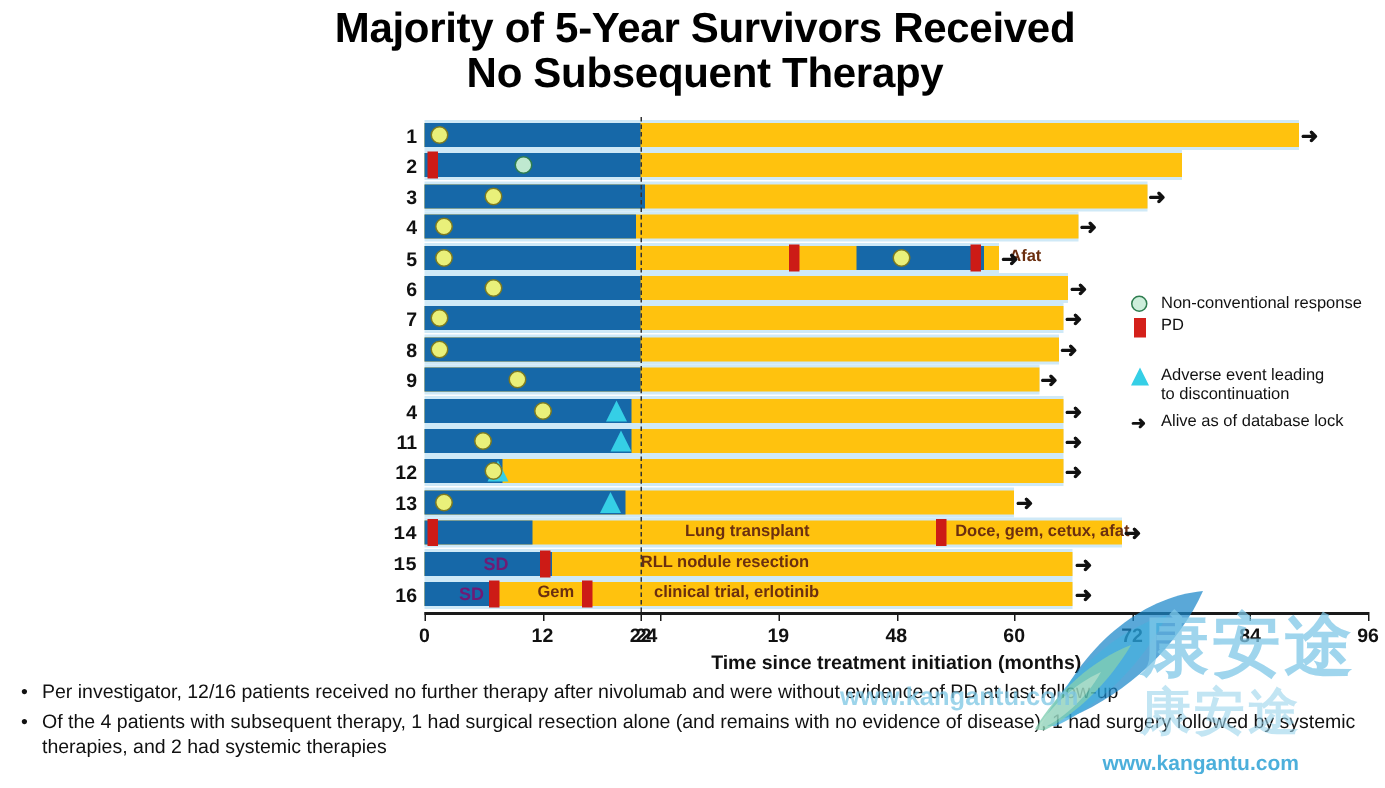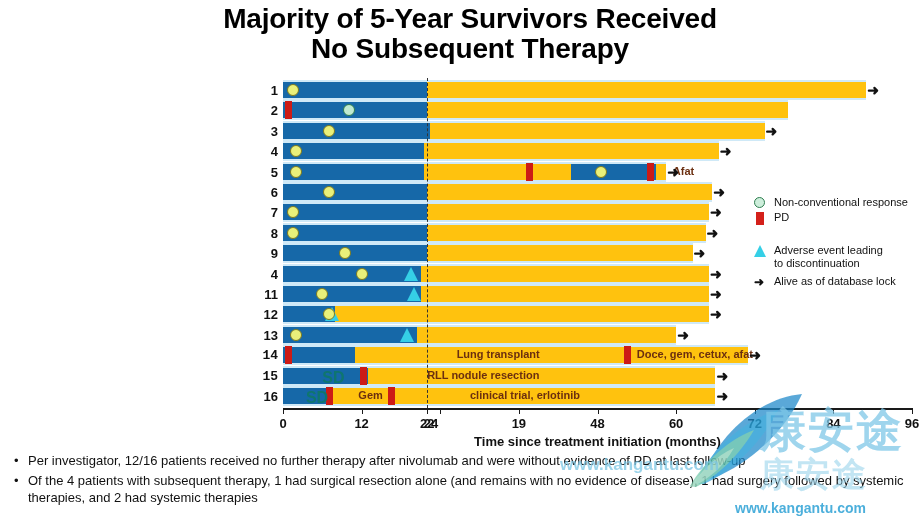--- a/index.html
+++ b/index.html
@@ -47,21 +47,21 @@
     border-left:7px solid transparent;border-right:7px solid transparent;
     border-bottom:14px solid #35cfe6;
   }
   .arrow{
     position:absolute;top:4px;font-size:14px;line-height:12px;color:#111;font-weight:bold;
   }
   .seglabel{
     position:absolute;top:3px;font-size:11px;font-weight:bold;color:#6b2f10;
     white-space:nowrap;
   }
-  .seglabel.white{color:#0f766e;font-size:16px;}
+  .seglabel.white{color:#701a75;font-size:12px;}
 
   
   .refline{
     position:absolute;top:0;width:0;border-left:1px dashed #333;height:330px;
   }
 
   
   .axis{position:absolute;left:31px;top:330px;width:629px;height:2px;background:#1a1a1a;}
   .tick{position:absolute;top:330px;width:1px;height:6px;background:#1a1a1a;}
   .ticklabel{
@@ -236,21 +236,21 @@
           <div class="arrow" style="left: 433.438px;">➜</div>
         </div>
         <div class="bandrow" style="top: 308px; left: 0px; width: 629px;">
           <div class="band-bg" style="width: 432.438px;"></div>
           <div class="seg yellow" style="left: 0px; width: 432.438px;"></div>
           <div class="seg blue" style="left: 0px; width: 49.1406px;"></div>
           <div class="seg pd" style="left: 42.8646px;"></div>
           <div class="seg pd" style="left: 105.109px;"></div>
           <div class="seglabel white" style="left: 22.9323px;">SD</div>
           <div class="seglabel" style="left: 75.349px;">Gem</div>
-          <div class="seglabel" style="left: 187px;">clinical trial, erlotinib</div>
+          <div class="seglabel" style="left: 153px;">clinical trial, erlotinib</div>
           <div class="arrow" style="left: 433.438px;">➜</div>
         </div>
         <div class="refline" style="left: 144.146px;"></div>
       </div>
     <div id="row-labels">
         <div class="rowlabel" style="top: 5px;">1</div>
         <div class="rowlabel" style="top: 25.4px;">2</div>
         <div class="rowlabel" style="top: 45.8px;">3</div>
         <div class="rowlabel" style="top: 66.2px;">4</div>
         <div class="rowlabel" style="top: 86.6px;">5</div>

